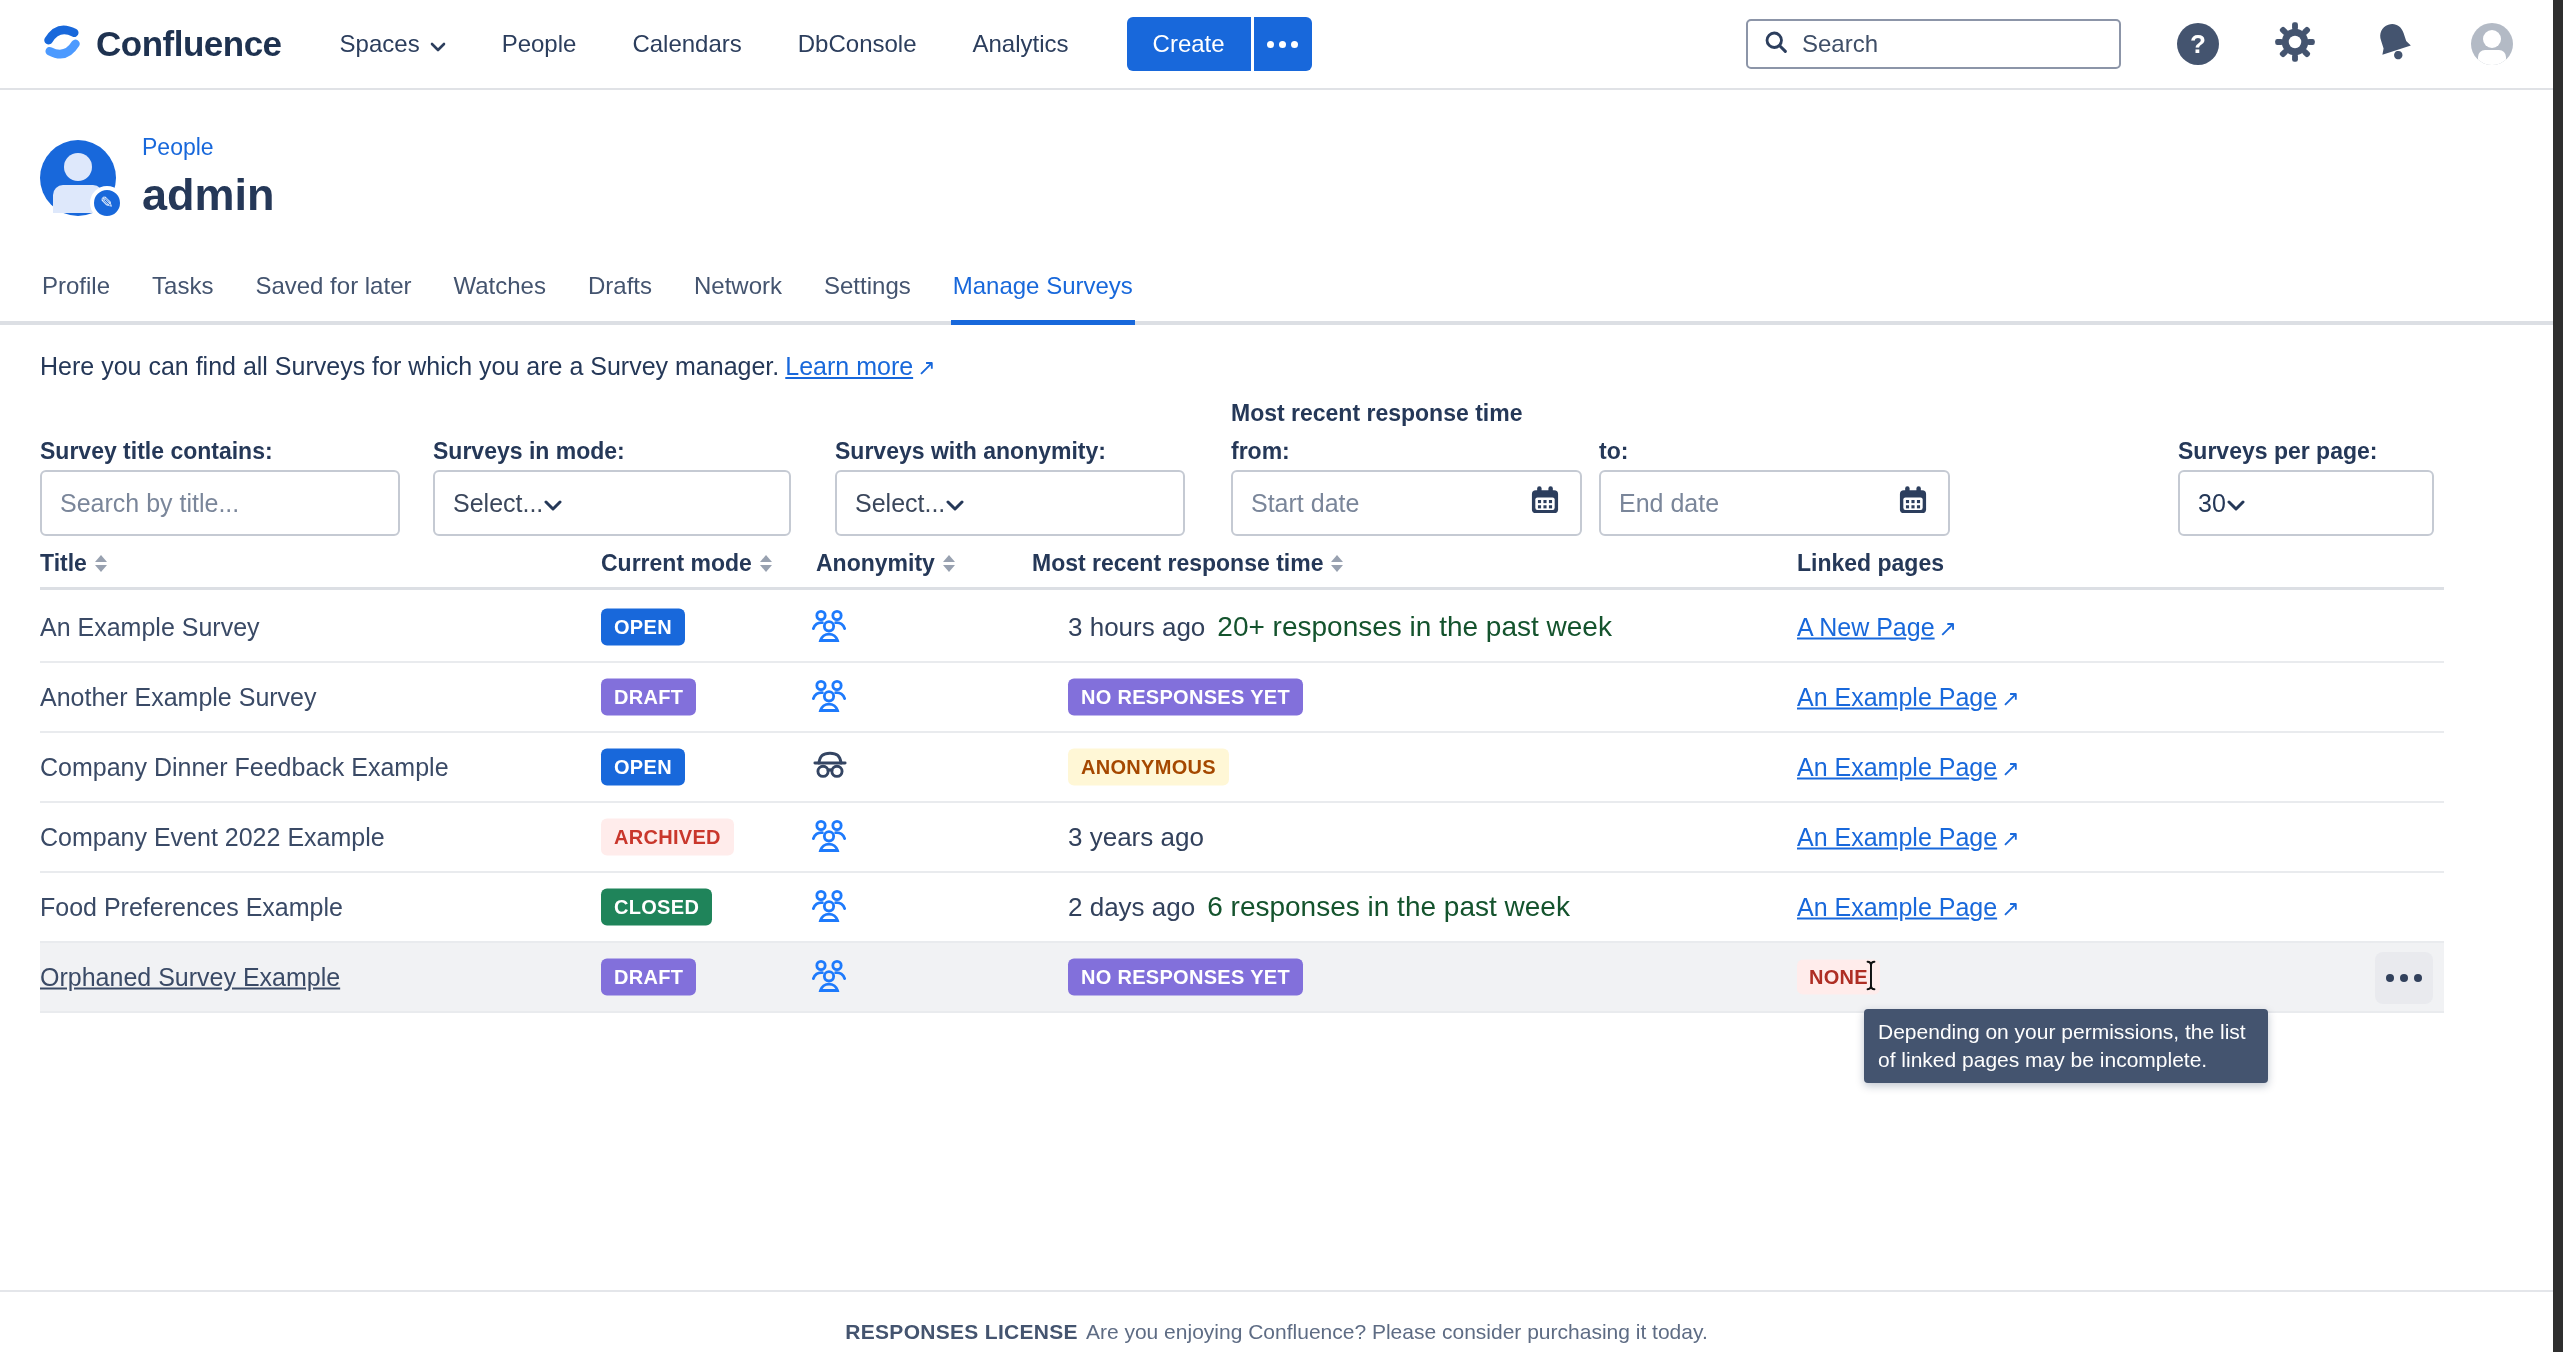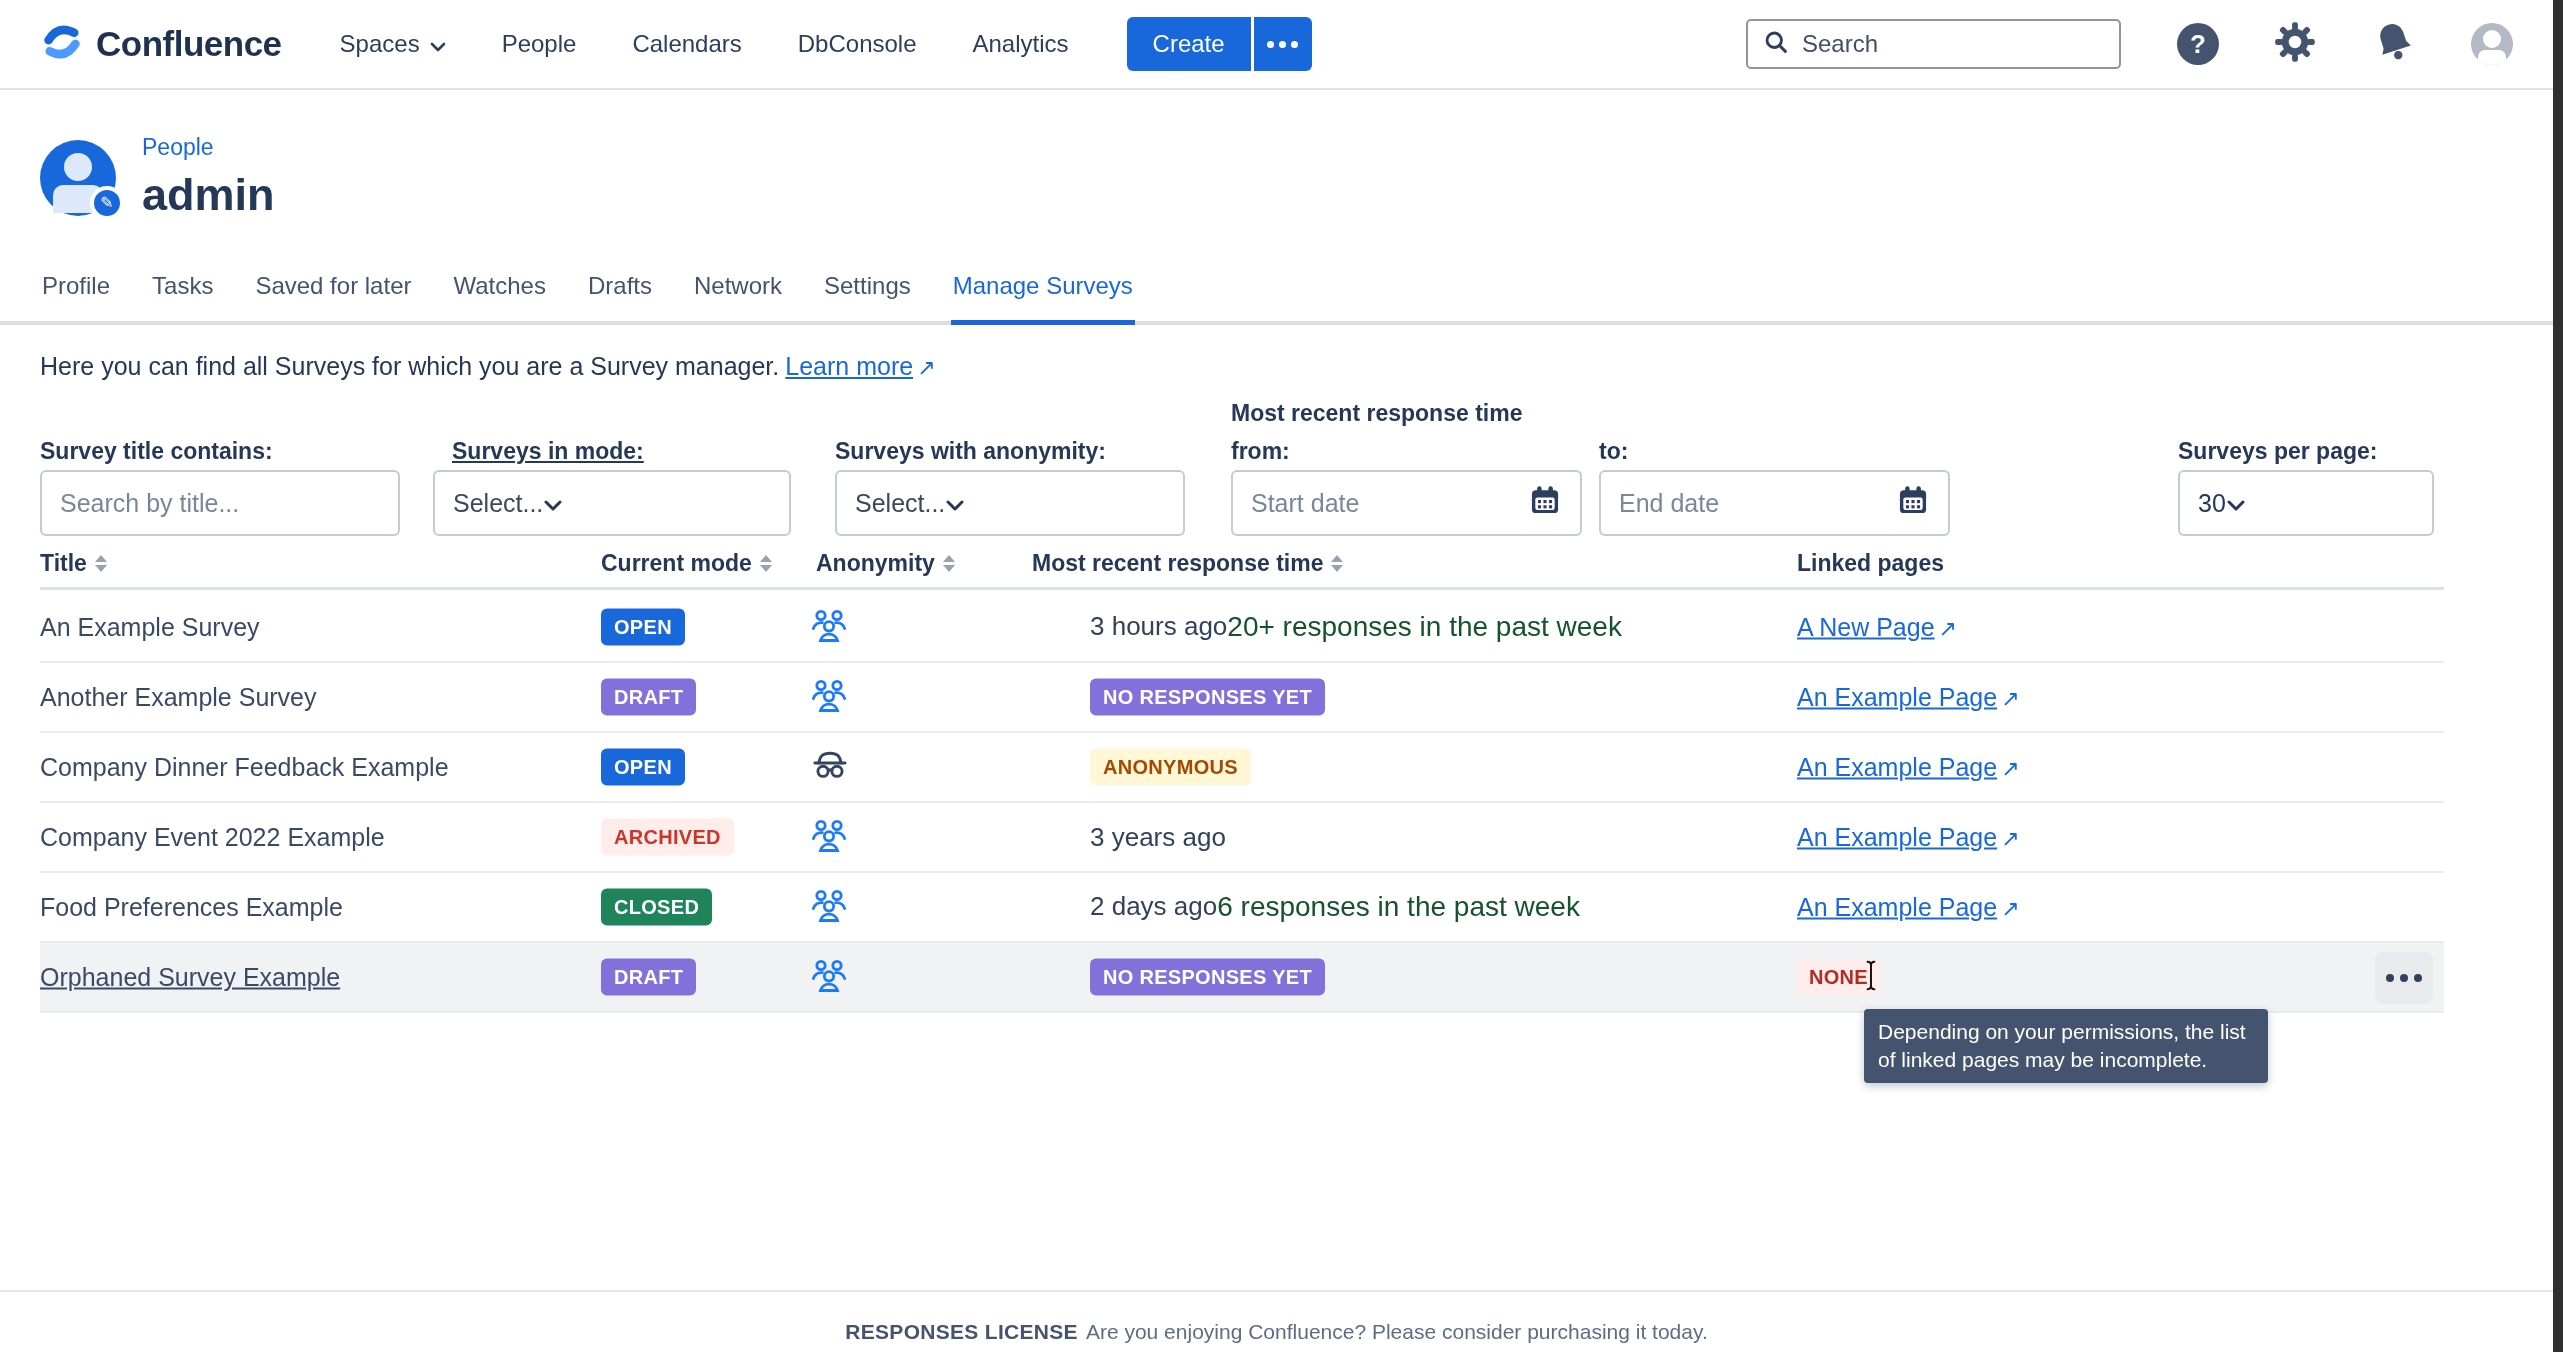--- a/index.html
+++ b/index.html
@@ -75,21 +75,21 @@
   .sorter .down { width:0; height:0; border-left:6px solid transparent; border-right:6px solid transparent; border-top:7px solid #98A1B0; }
 
   .tbody { position:absolute; left:40px; top:593px; width:2404px; }
   .row { position:relative; height:70px; border-bottom:2px solid #E9EBEE; }
   .row.hovered { background:#F1F2F4; }
   .cell { position:absolute; top:50%; transform:translateY(-50%); }
   .c-title { left:0; font-size:25px; color:#3A4A66; cursor:pointer; }
   .c-title.underlined { text-decoration:underline; }
   .c-mode { left:561px; }
   .c-anon { left:769px; }
-  .c-time { left:1050px; display:flex; align-items:flex-start; }
+  .c-time { left:1028px; display:flex; align-items:center; gap:12px; }
   .t-main { font-size:26px; color:#32415C; }
   .t-sub  { font-size:28px; color:#14532d; }
   .c-link { left:1757px; font-size:25px; }
   .c-link a { color:#1868DB; text-decoration:underline; cursor:pointer; }
   .c-link .ext { text-decoration:none; color:#1868DB; font-size:22px; margin-left:4px; }
 
   .badge { display:inline-block; font-weight:700; font-size:20px; letter-spacing:0.3px;
            padding:7px 13px; border-radius:6px; white-space:nowrap; }
   .badge-open     { background:#1868DB; color:#fff; }
   .badge-draft    { background:#8270DB; color:#fff; }
@@ -241,21 +241,21 @@
     <span class="tab active">Manage Surveys</span>
   </nav>
 
   <p class="intro">
     <span>Here you can find all Surveys for which you are a Survey manager.</span><a>Learn more</a><span class="ext">↗</span>
   </p>
 
   <div class="fgroup-label" style="left:1231px; top:400px;">Most recent response time</div>
 
   <label class="flabel" style="left:40px;">Survey title contains:</label>
-  <label class="flabel" style="left:452px;text-decoration:underline;">Surveys in mode:</label>
+  <label class="flabel" style="left:433px;">Surveys in mode:</label>
   <label class="flabel" style="left:835px;">Surveys with anonymity:</label>
   <label class="flabel" style="left:1231px;">from:</label>
   <label class="flabel" style="left:1599px;">to:</label>
   <label class="flabel" style="left:2178px;">Surveys per page:</label>
 
   <div class="fctl" style="left:40px; width:360px;">
     <input type="text" placeholder="Search by title..." style="">
   </div>
 
   <div class="fctl fselect" style="left:433px; width:358px;">

